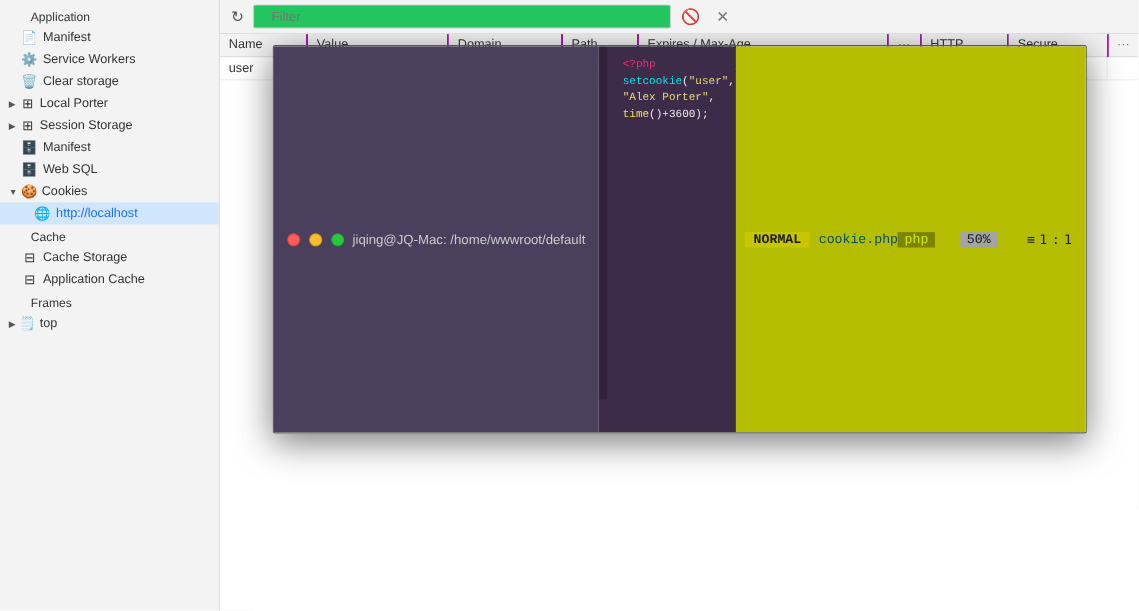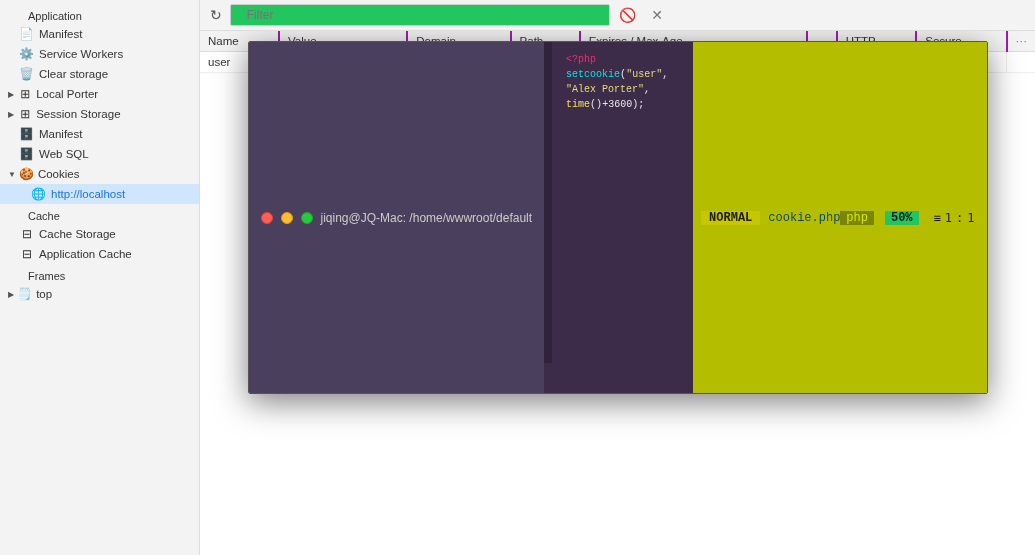--- a/index.html
+++ b/index.html
@@ -228,33 +228,32 @@
       background: #c6c700;
       color: #1a1a1a;
       font-weight: bold;
       padding: 0 8px;
       margin-right: 8px;
     }
     .status-filename { color: #0c4a6e; }
     .status-right {
       margin-left: auto;
       display: flex;
-      gap: 11px;
+      gap: 23px;
       align-items: center;
     }
     .status-filetype {
       background: #7c8500;
       color: #d6e800;
       padding: 0 6px;
     }
     .status-percent {
-      background: #22c55e;
+      background: #a3a3a3;
       color: #1a1a1a;
       padding: 0 6px;
-      font-weight: bold;
     }
   </style>
 </head>
 <body>
 
 <div class="sidebar">
 
   <div class="sidebar-section-header">Application</div>
   <div class="sidebar-item">
     <span class="icon-small">📄</span>

